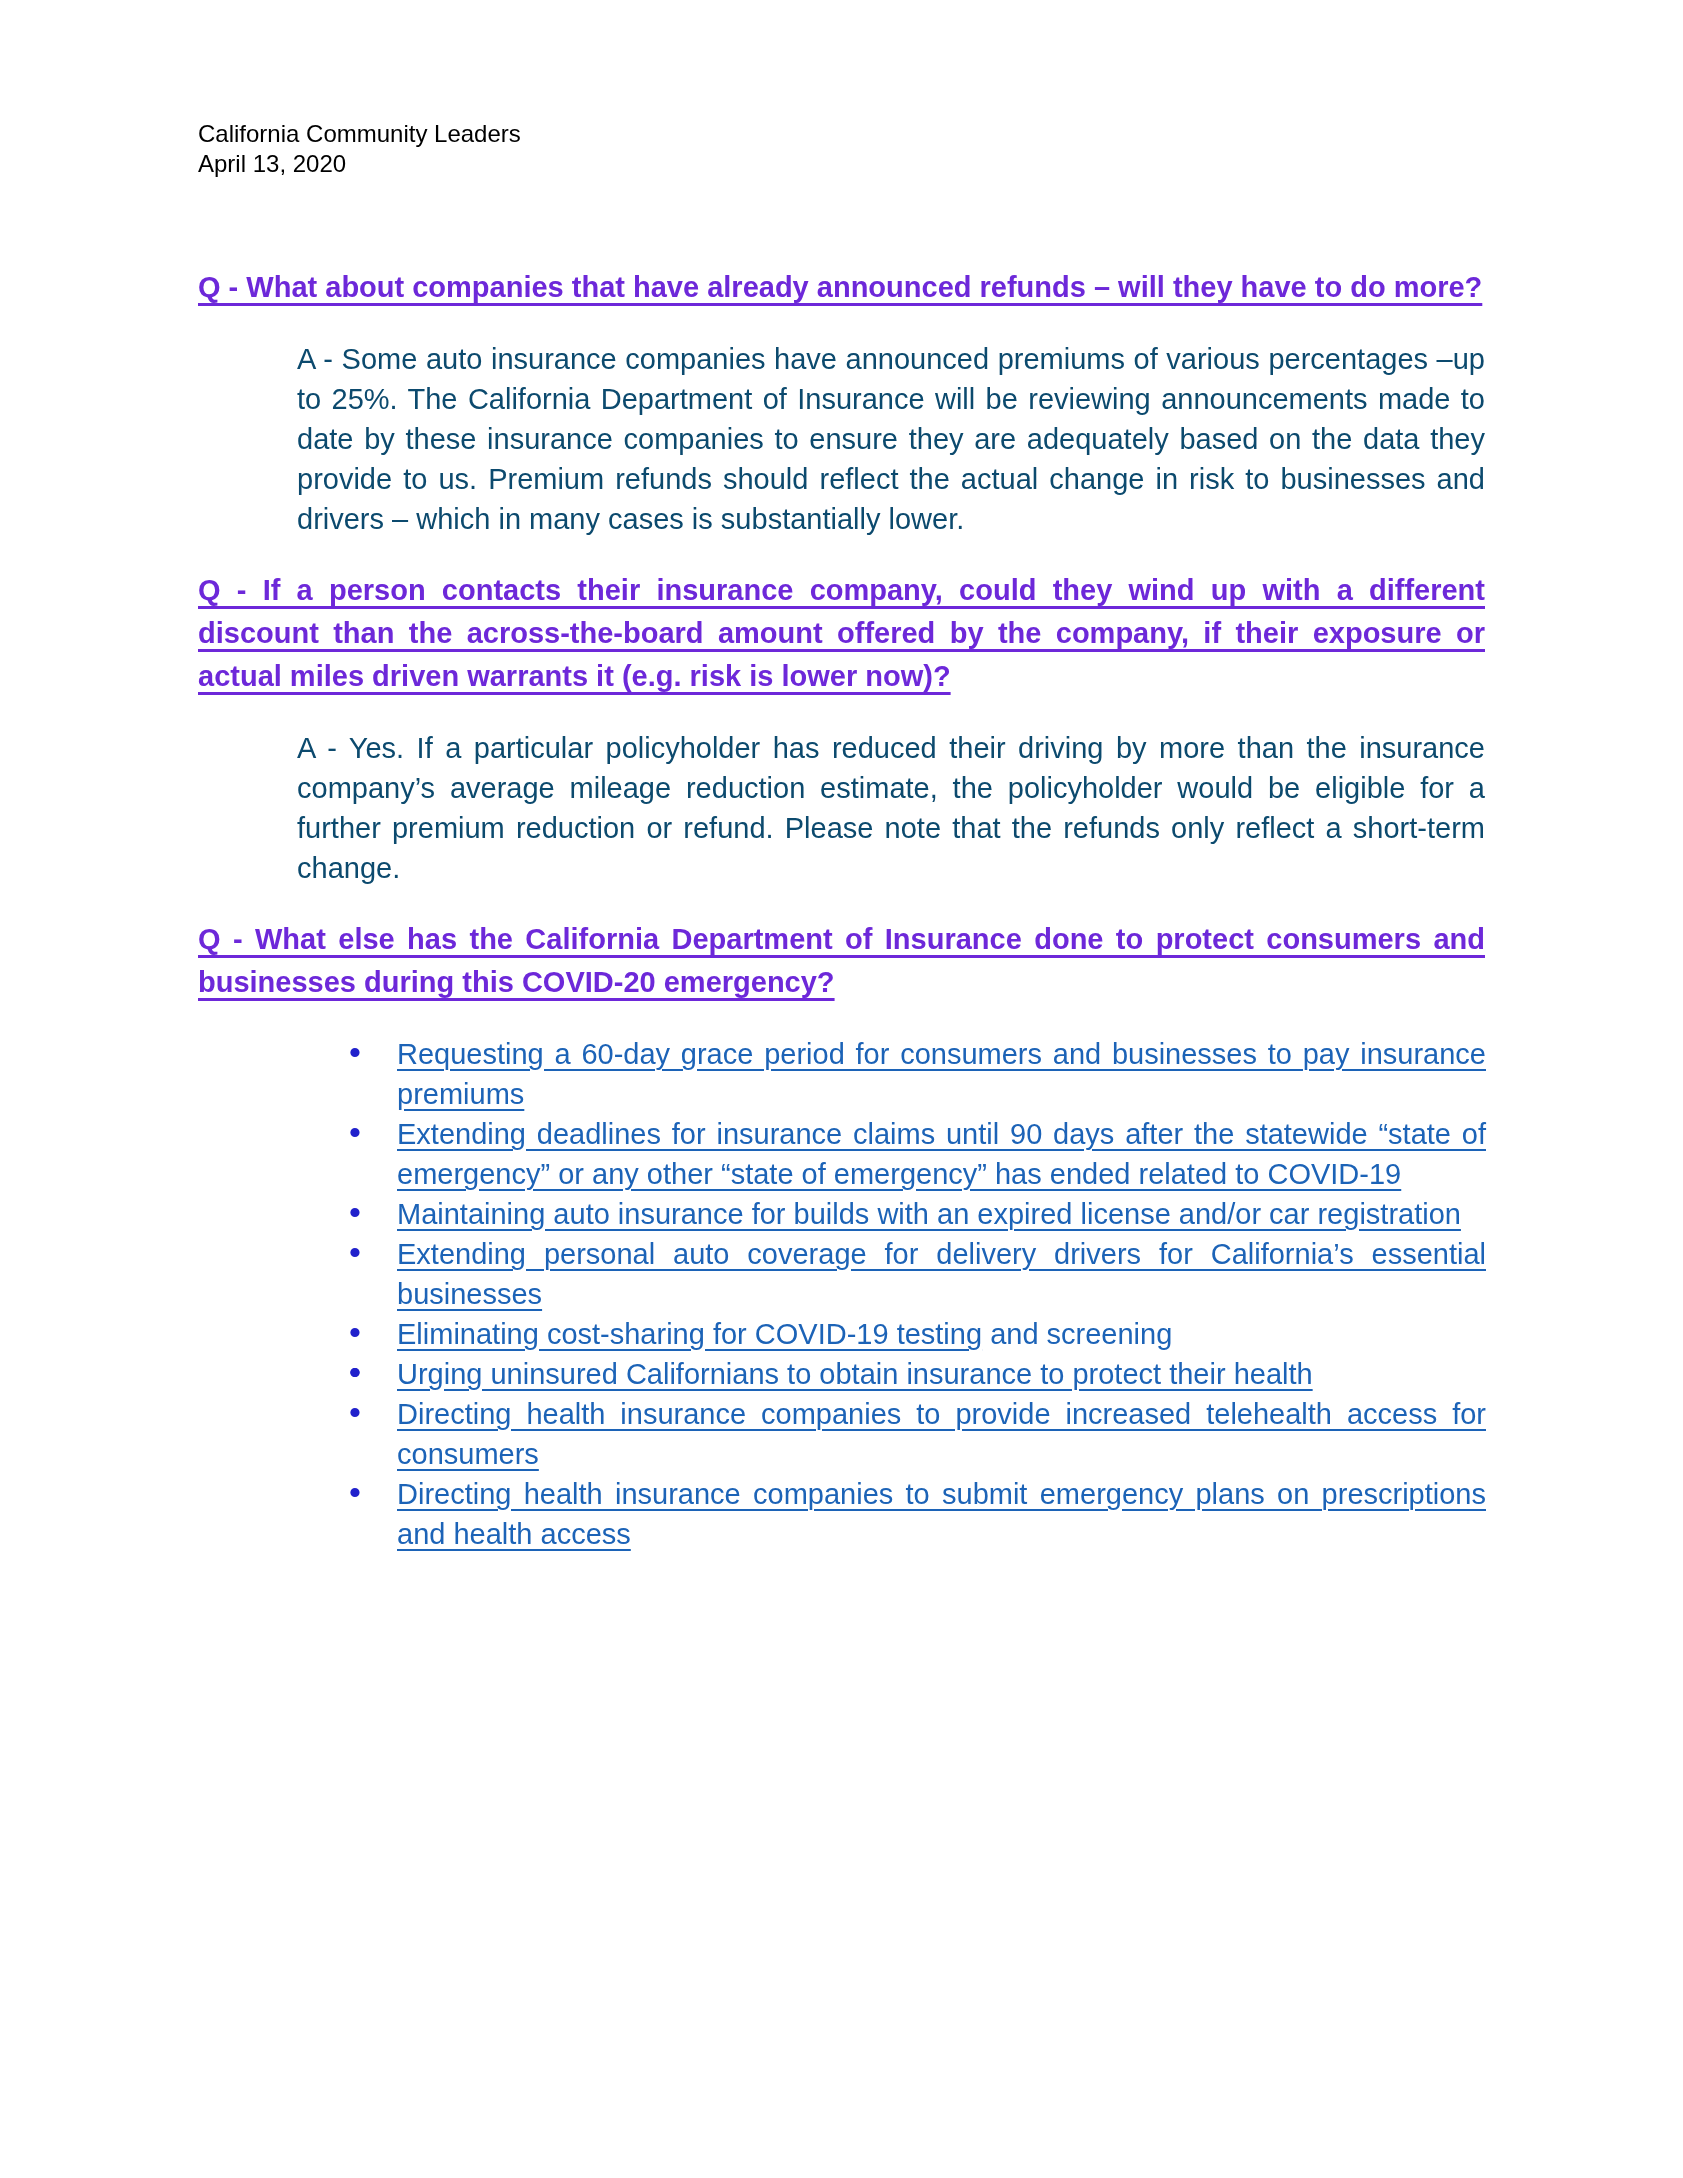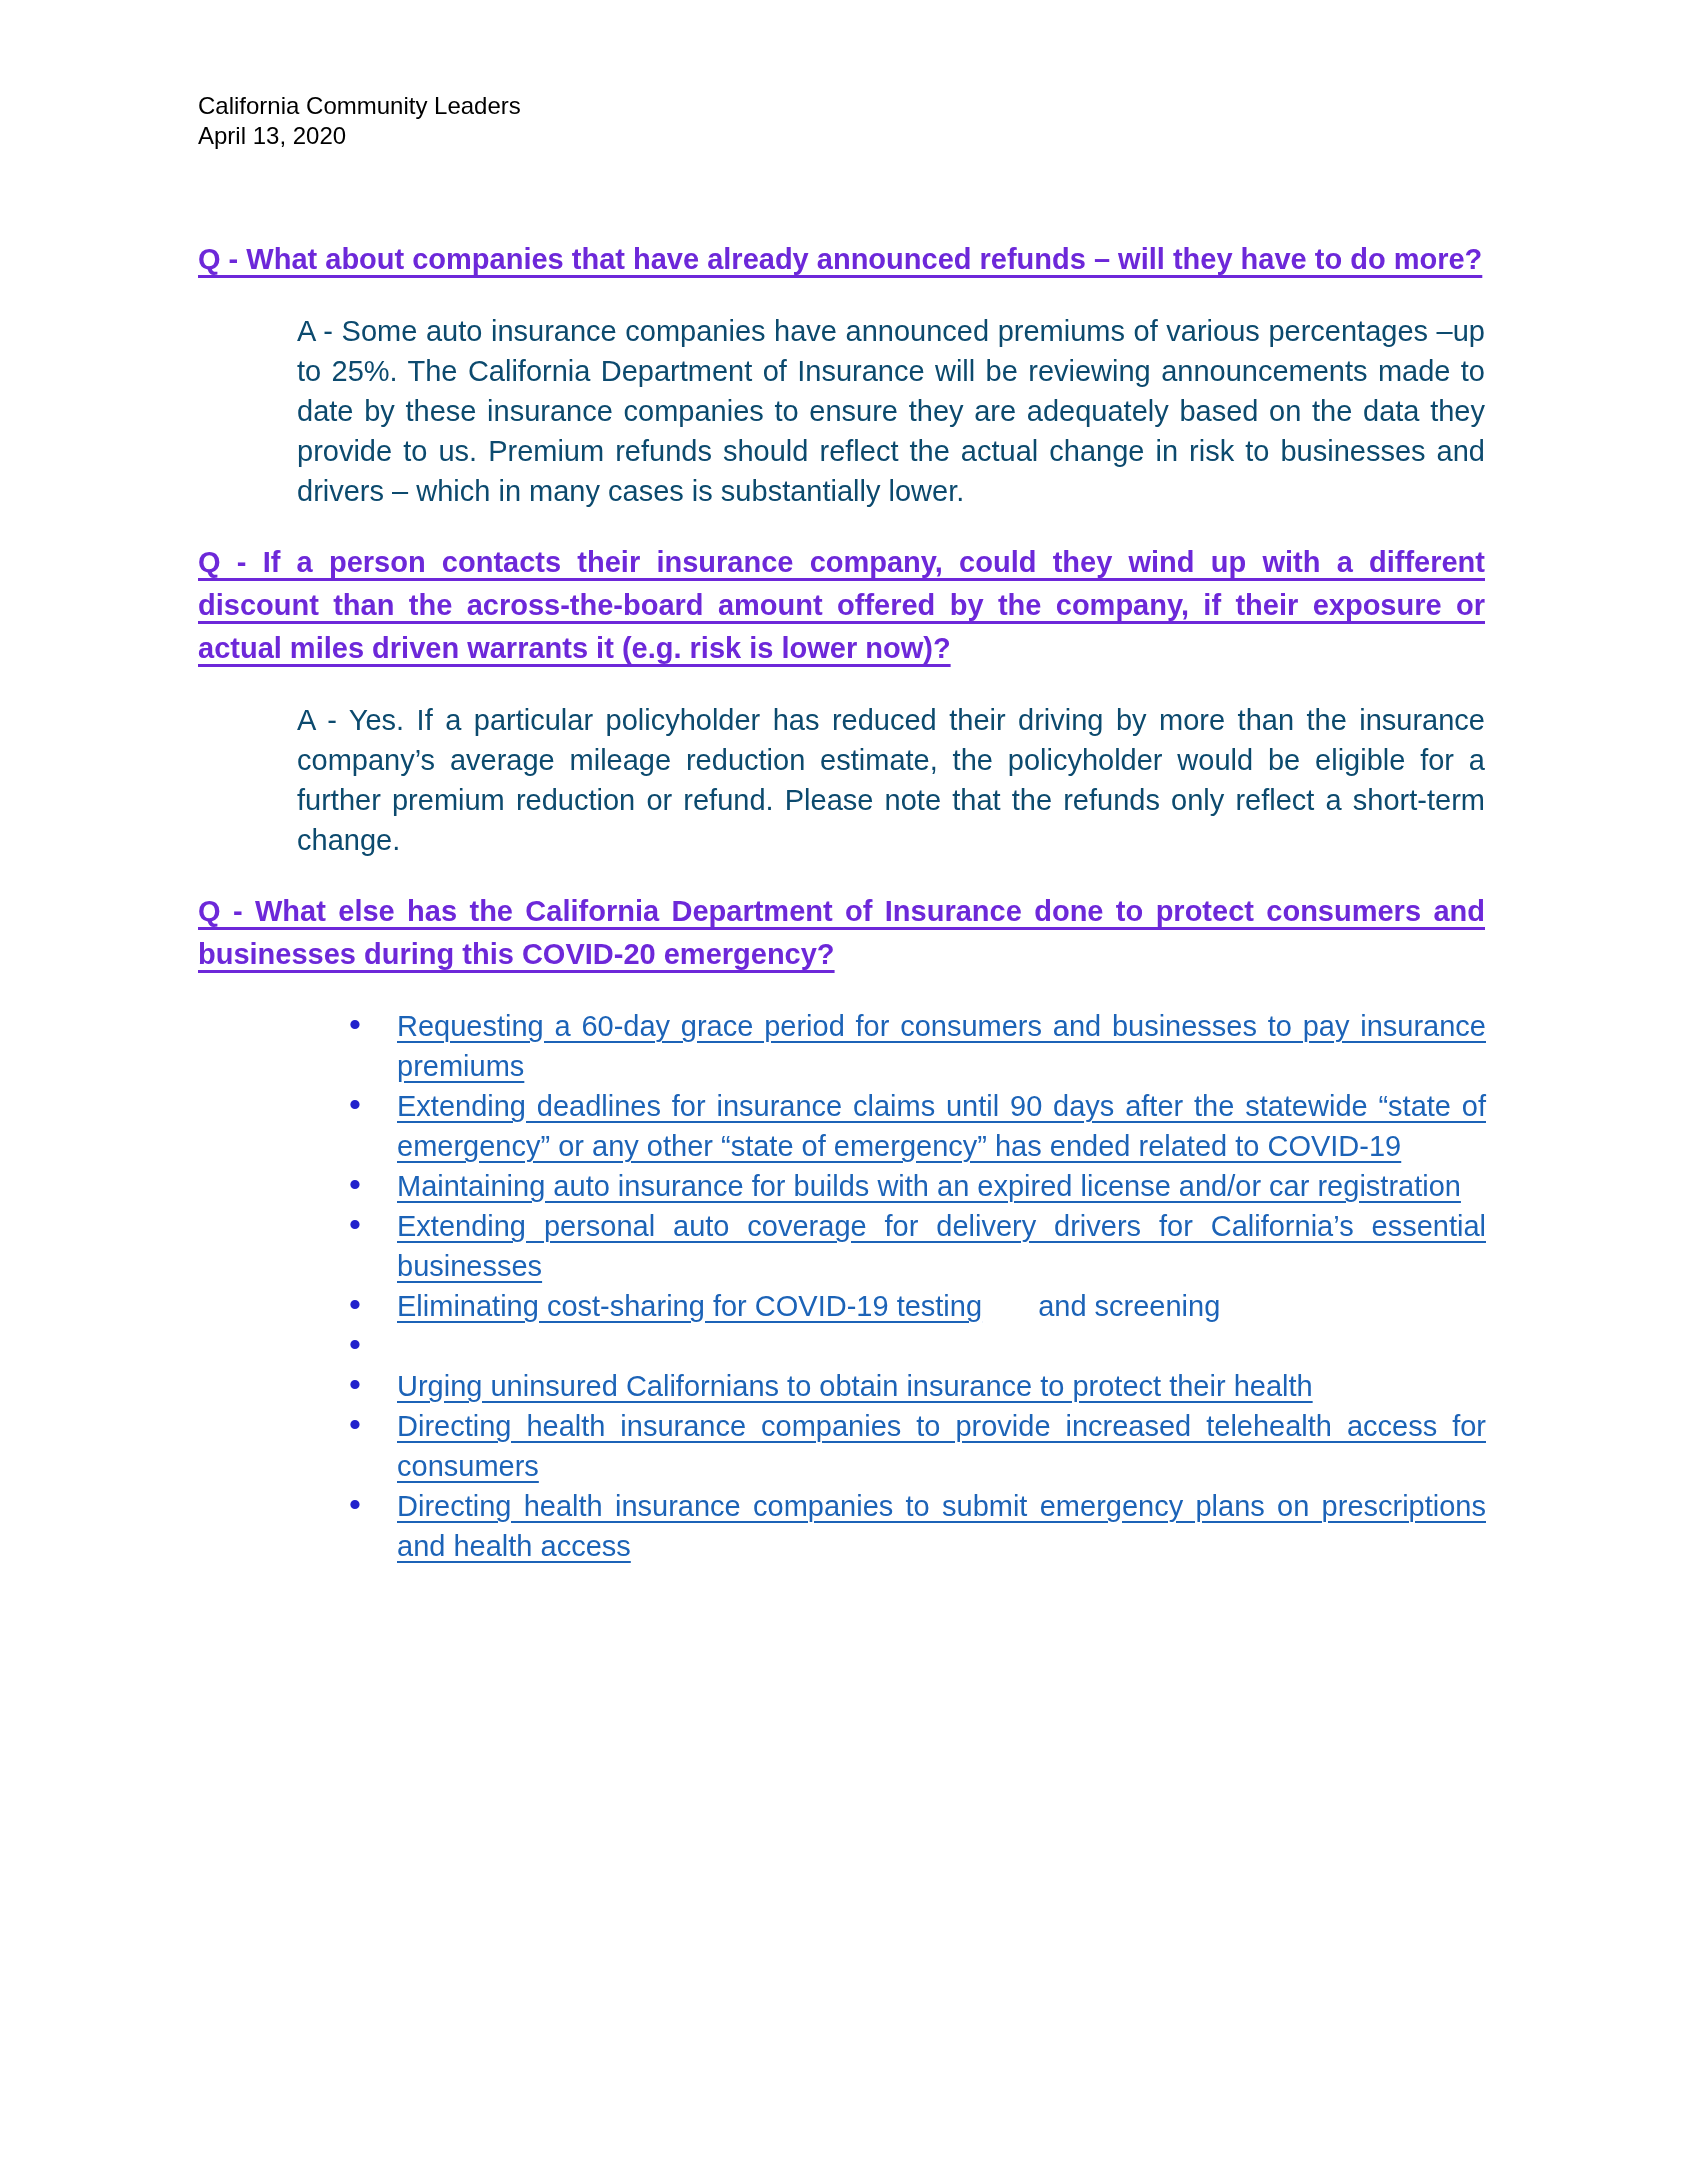--- a/index.html
+++ b/index.html
@@ -10,21 +10,21 @@
   .page {
     position: relative;
     width: 1683px;
     height: 2178px;
     background: #ffffff;
     font-family: "Liberation Sans", "DejaVu Sans", sans-serif;
     color: #000000;
     overflow: hidden;
   }
   .header {
-    margin: 91px 0 0 198px;
+    margin: 119px 0 0 198px;
     font-size: 24px;
     line-height: 30px;
     color: #000000;
   }
   .content {
     margin-left: 198px;
     width: 1287px;
   }
   .question {
     margin: 30px 0 0 0;
@@ -71,21 +71,20 @@
   a.link {
     color: #1C63B7;
     text-decoration: underline;
     text-decoration-thickness: 2px;
     text-underline-offset: 5px;
     cursor: pointer;
   }
   .plain {
     color: #1C63B7;
     text-decoration: none;
-    margin-left: 48px;
   }
 </style>
 </head>
 <body>
 
 <div class="page">
 
   <div class="header">
     <div>California Community Leaders</div>
     <div>April 13, 2020</div>

